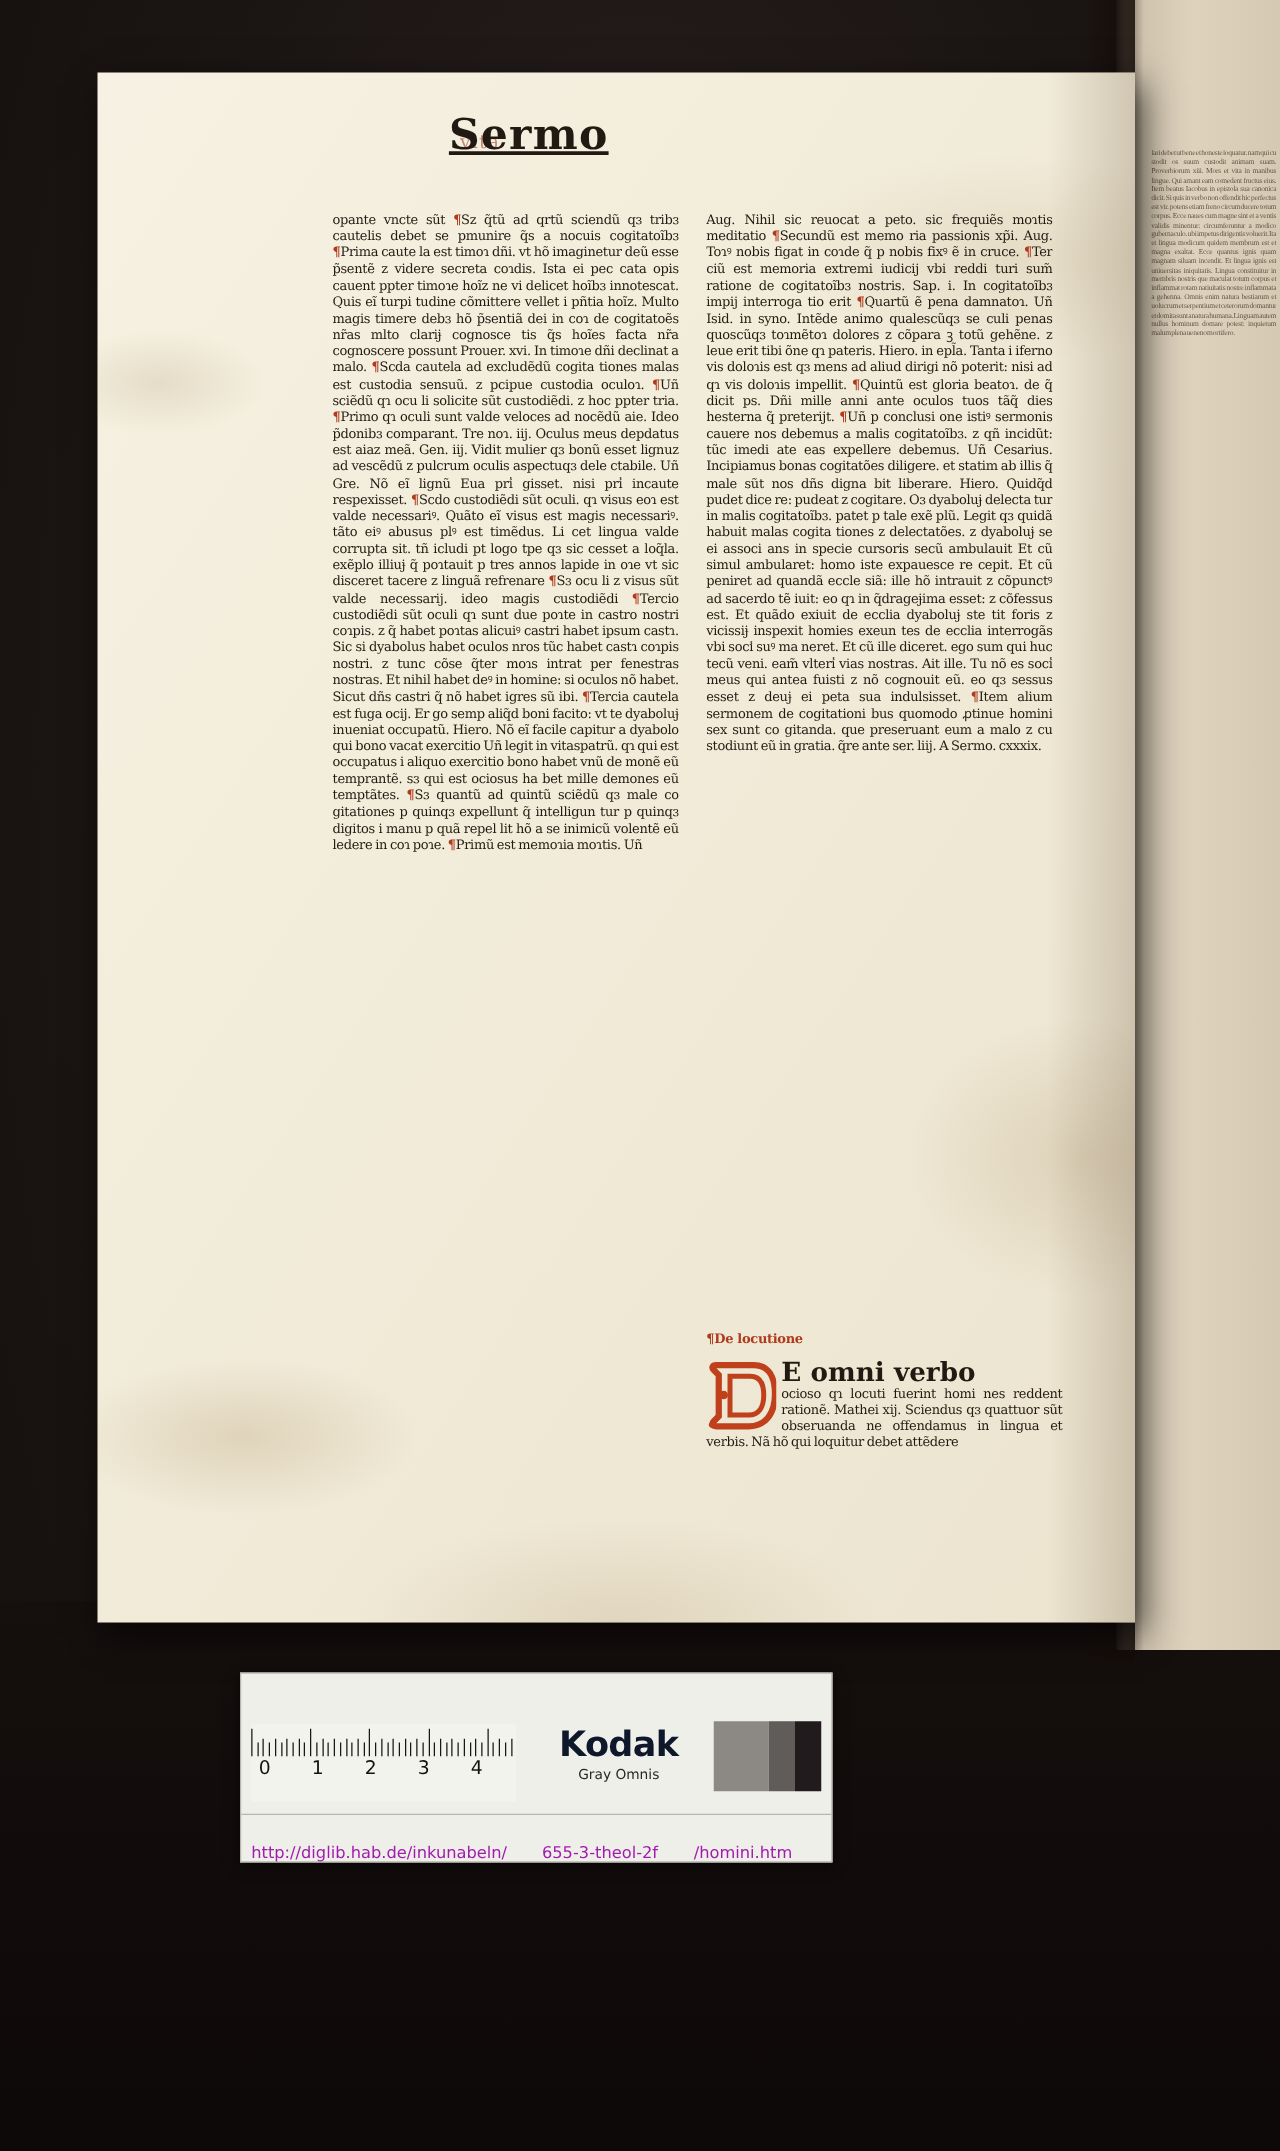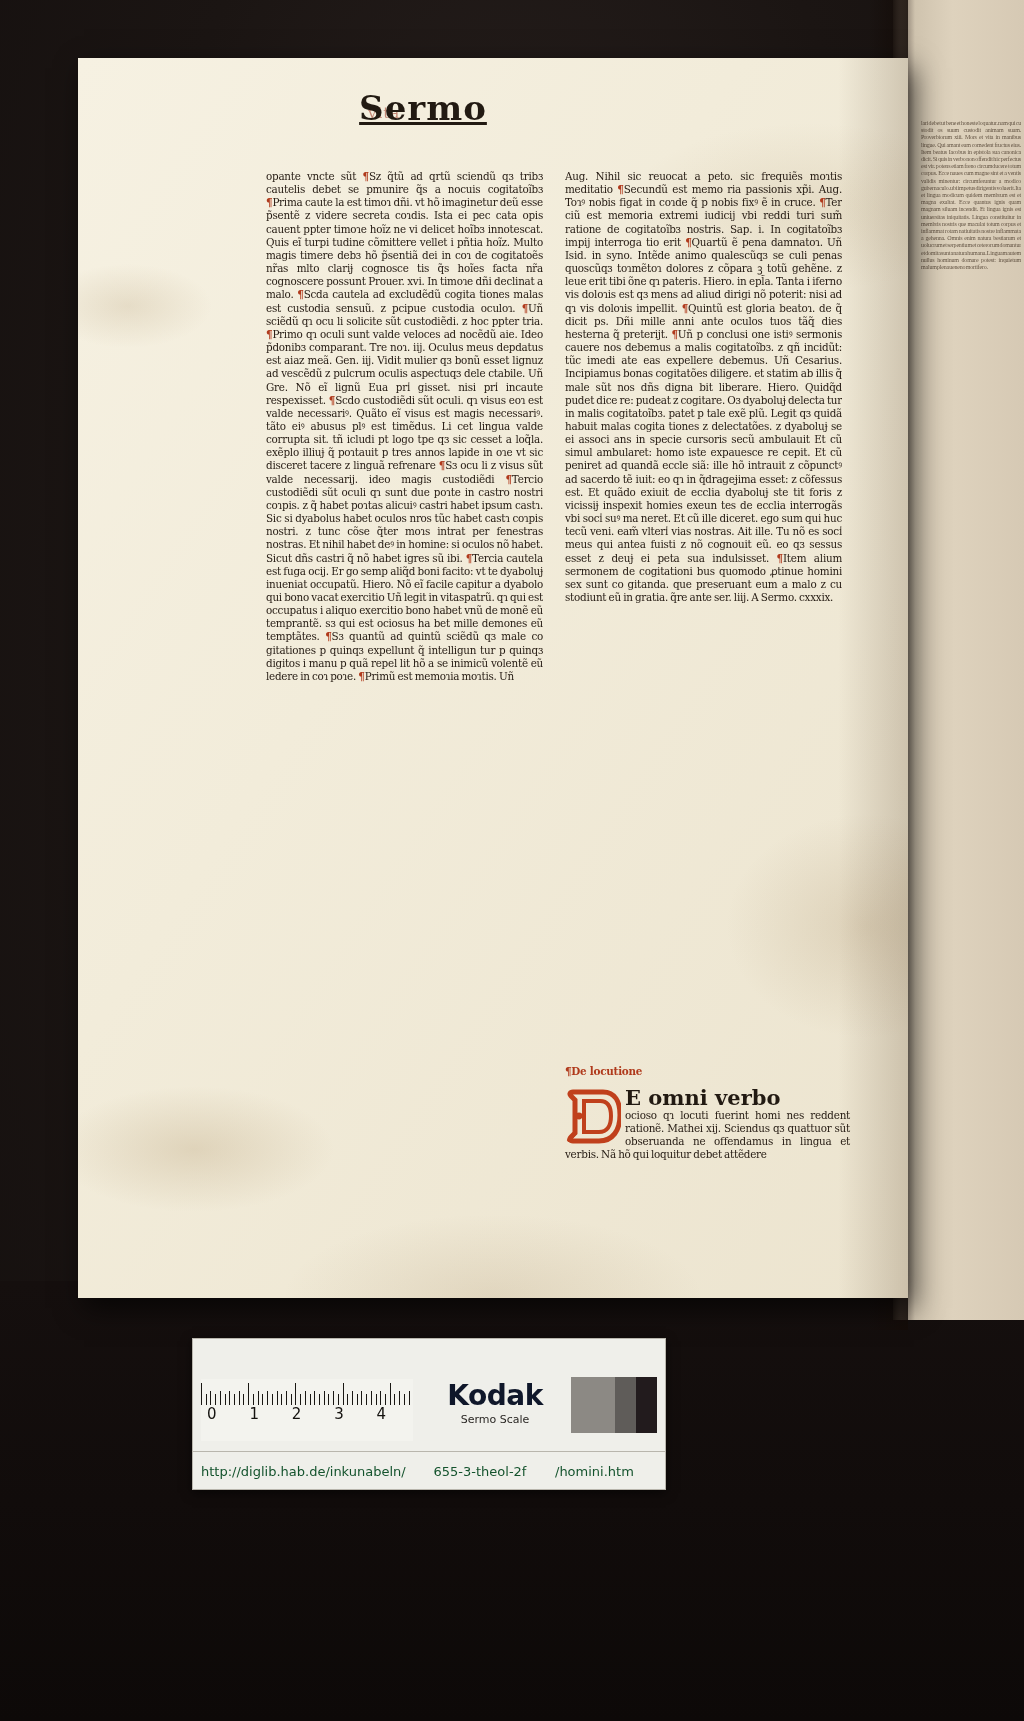--- a/index.html
+++ b/index.html
@@ -293,24 +293,24 @@
   #gray-patches i { display: block; height: 100%; }
 
   #target-footer {
     position: absolute;
     left: 0;
     top: 112px;
     width: 472px;
     height: 38px;
     border-top: 1px solid #b9b6ad;
     display: flex;
-    align-items: center;
+    align-items: flex-end;
     font-family: "DejaVu Sans", sans-serif;
     font-size: 13px;
-    color: #14532d;
+    color: #a21caf;
   }
   #target-footer .f1 { width: 212px; padding-left: 8px; box-sizing: border-box; }
   #target-footer .f2 { width: 150px; text-align: center; }
   #target-footer .f3 { width: 110px; text-align: left; }
 </style>
 </head>
 <body>
 
 <div id="backdrop"></div>
 <div id="floor"></div>
@@ -401,21 +401,21 @@
       <span>0</span>
       <span>1</span>
       <span>2</span>
       <span>3</span>
       <span>4</span>
     </div>
   </div>
 
   <div id="kodak-block">
     <div id="kodak-word">Kodak</div>
-    <div id="kodak-sub">Sermo Scale</div>
+    <div id="kodak-sub">Gray Omnis</div>
     <div id="gray-patches">
       <i style="width:44px;background:#8c8984"></i>
       <i style="width:21px;background:#5f5c59"></i>
       <i style="width:21px;background:#221b1d"></i>
     </div>
   </div>
 
   <div id="target-footer">
     <div class="f1">http://diglib.hab.de/inkunabeln/</div>
     <div class="f2">655-3-theol-2f</div>

